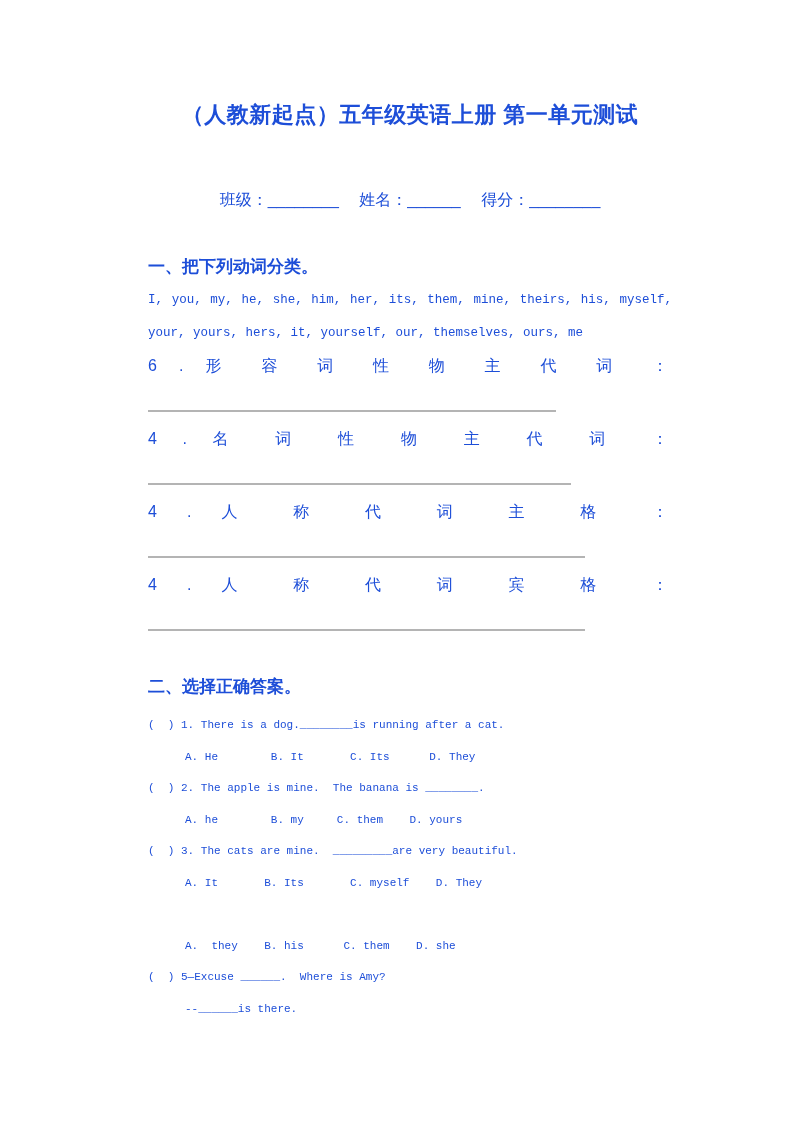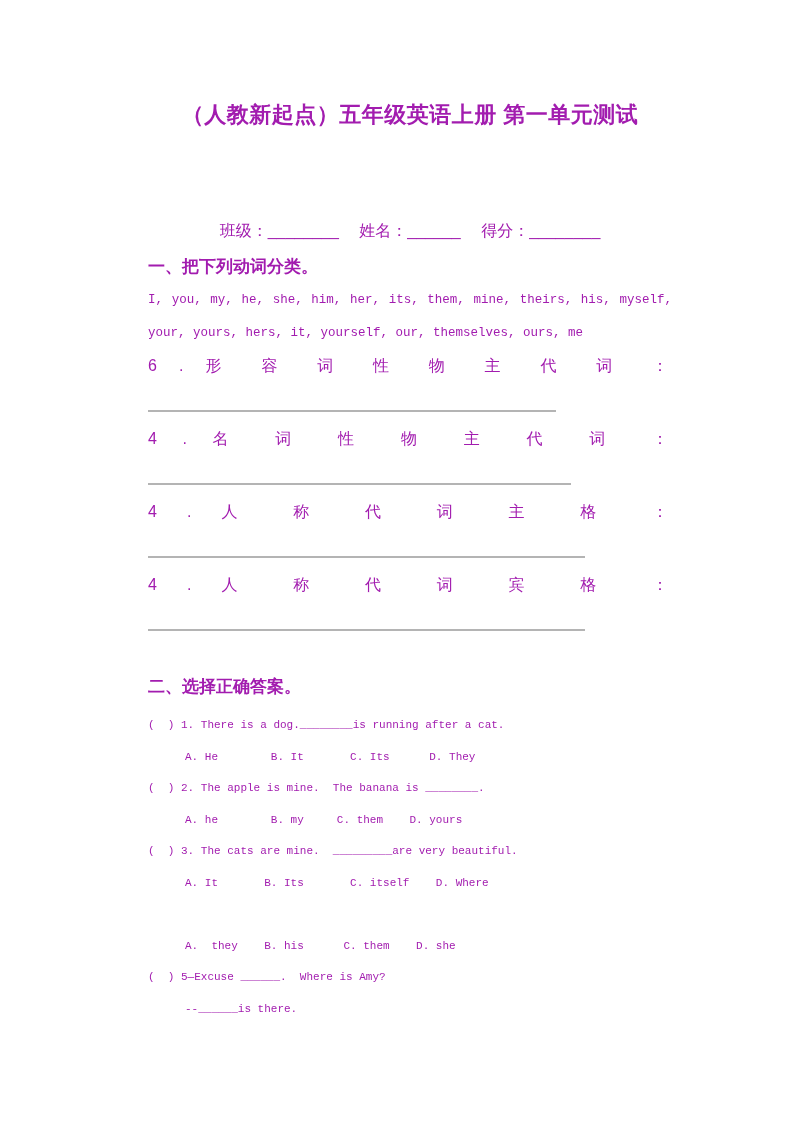--- a/index.html
+++ b/index.html
@@ -3,21 +3,21 @@
 <meta charset="utf-8">
 <style>
   html, body { margin: 0; padding: 0; background: #ffffff; }
   .page {
     position: relative;
     width: 793px;
     height: 1122px;
     background: #ffffff;
     overflow: hidden;
     font-family: "Liberation Sans", sans-serif;
-    color: #a21caf;
+    color: #1d4ed8;
   }
   .abs { position: absolute; left: 148px; }
 
   .title {
     top: 101px;
     width: 524px;
     text-align: center;
     font-family: "Liberation Sans", sans-serif;
     font-weight: bold;
     font-size: 22px;
@@ -25,21 +25,20 @@
     letter-spacing: 0.5px;
     white-space: nowrap;
   }
   .info-line {
     top: 189px;
     width: 524px;
     text-align: center;
     font-size: 16px;
     line-height: 22px;
     white-space: pre;
-    margin-top: 31px;
   }
   .sec-heading {
     font-family: "Liberation Sans", sans-serif;
     font-weight: bold;
     font-size: 17px;
     line-height: 21px;
     white-space: nowrap;
   }
   .wordline {
     font-family: "Liberation Mono", "DejaVu Sans Mono", monospace;
@@ -102,20 +101,20 @@
 
   <div class="abs sec-heading" style="top:676px">二、选择正确答案。</div>
 
   <div class="abs q" style="top:716px">(  ) 1. There is a dog.________is running after a cat.</div>
   <div class="abs q opt" style="top:748px">A. He        B. It       C. Its      D. They</div>
 
   <div class="abs q" style="top:779px">(  ) 2. The apple is mine.  The banana is ________.</div>
   <div class="abs q opt" style="top:811px">A. he        B. my     C. them    D. yours</div>
 
   <div class="abs q" style="top:842px">(  ) 3. The cats are mine.  _________are very beautiful.</div>
-  <div class="abs q opt" style="top:874px">A. It       B. Its       C. itself    D. Where</div>
+  <div class="abs q opt" style="top:874px">A. It       B. Its       C. myself    D. They</div>
 
   <div class="abs q opt" style="top:937px">A.  they    B. his      C. them    D. she</div>
 
   <div class="abs q" style="top:968px">(  ) 5—Excuse ______.  Where is Amy?</div>
   <div class="abs q opt" style="top:1000px">--______is there.</div>
 
 </div>
 
 </body></html>

